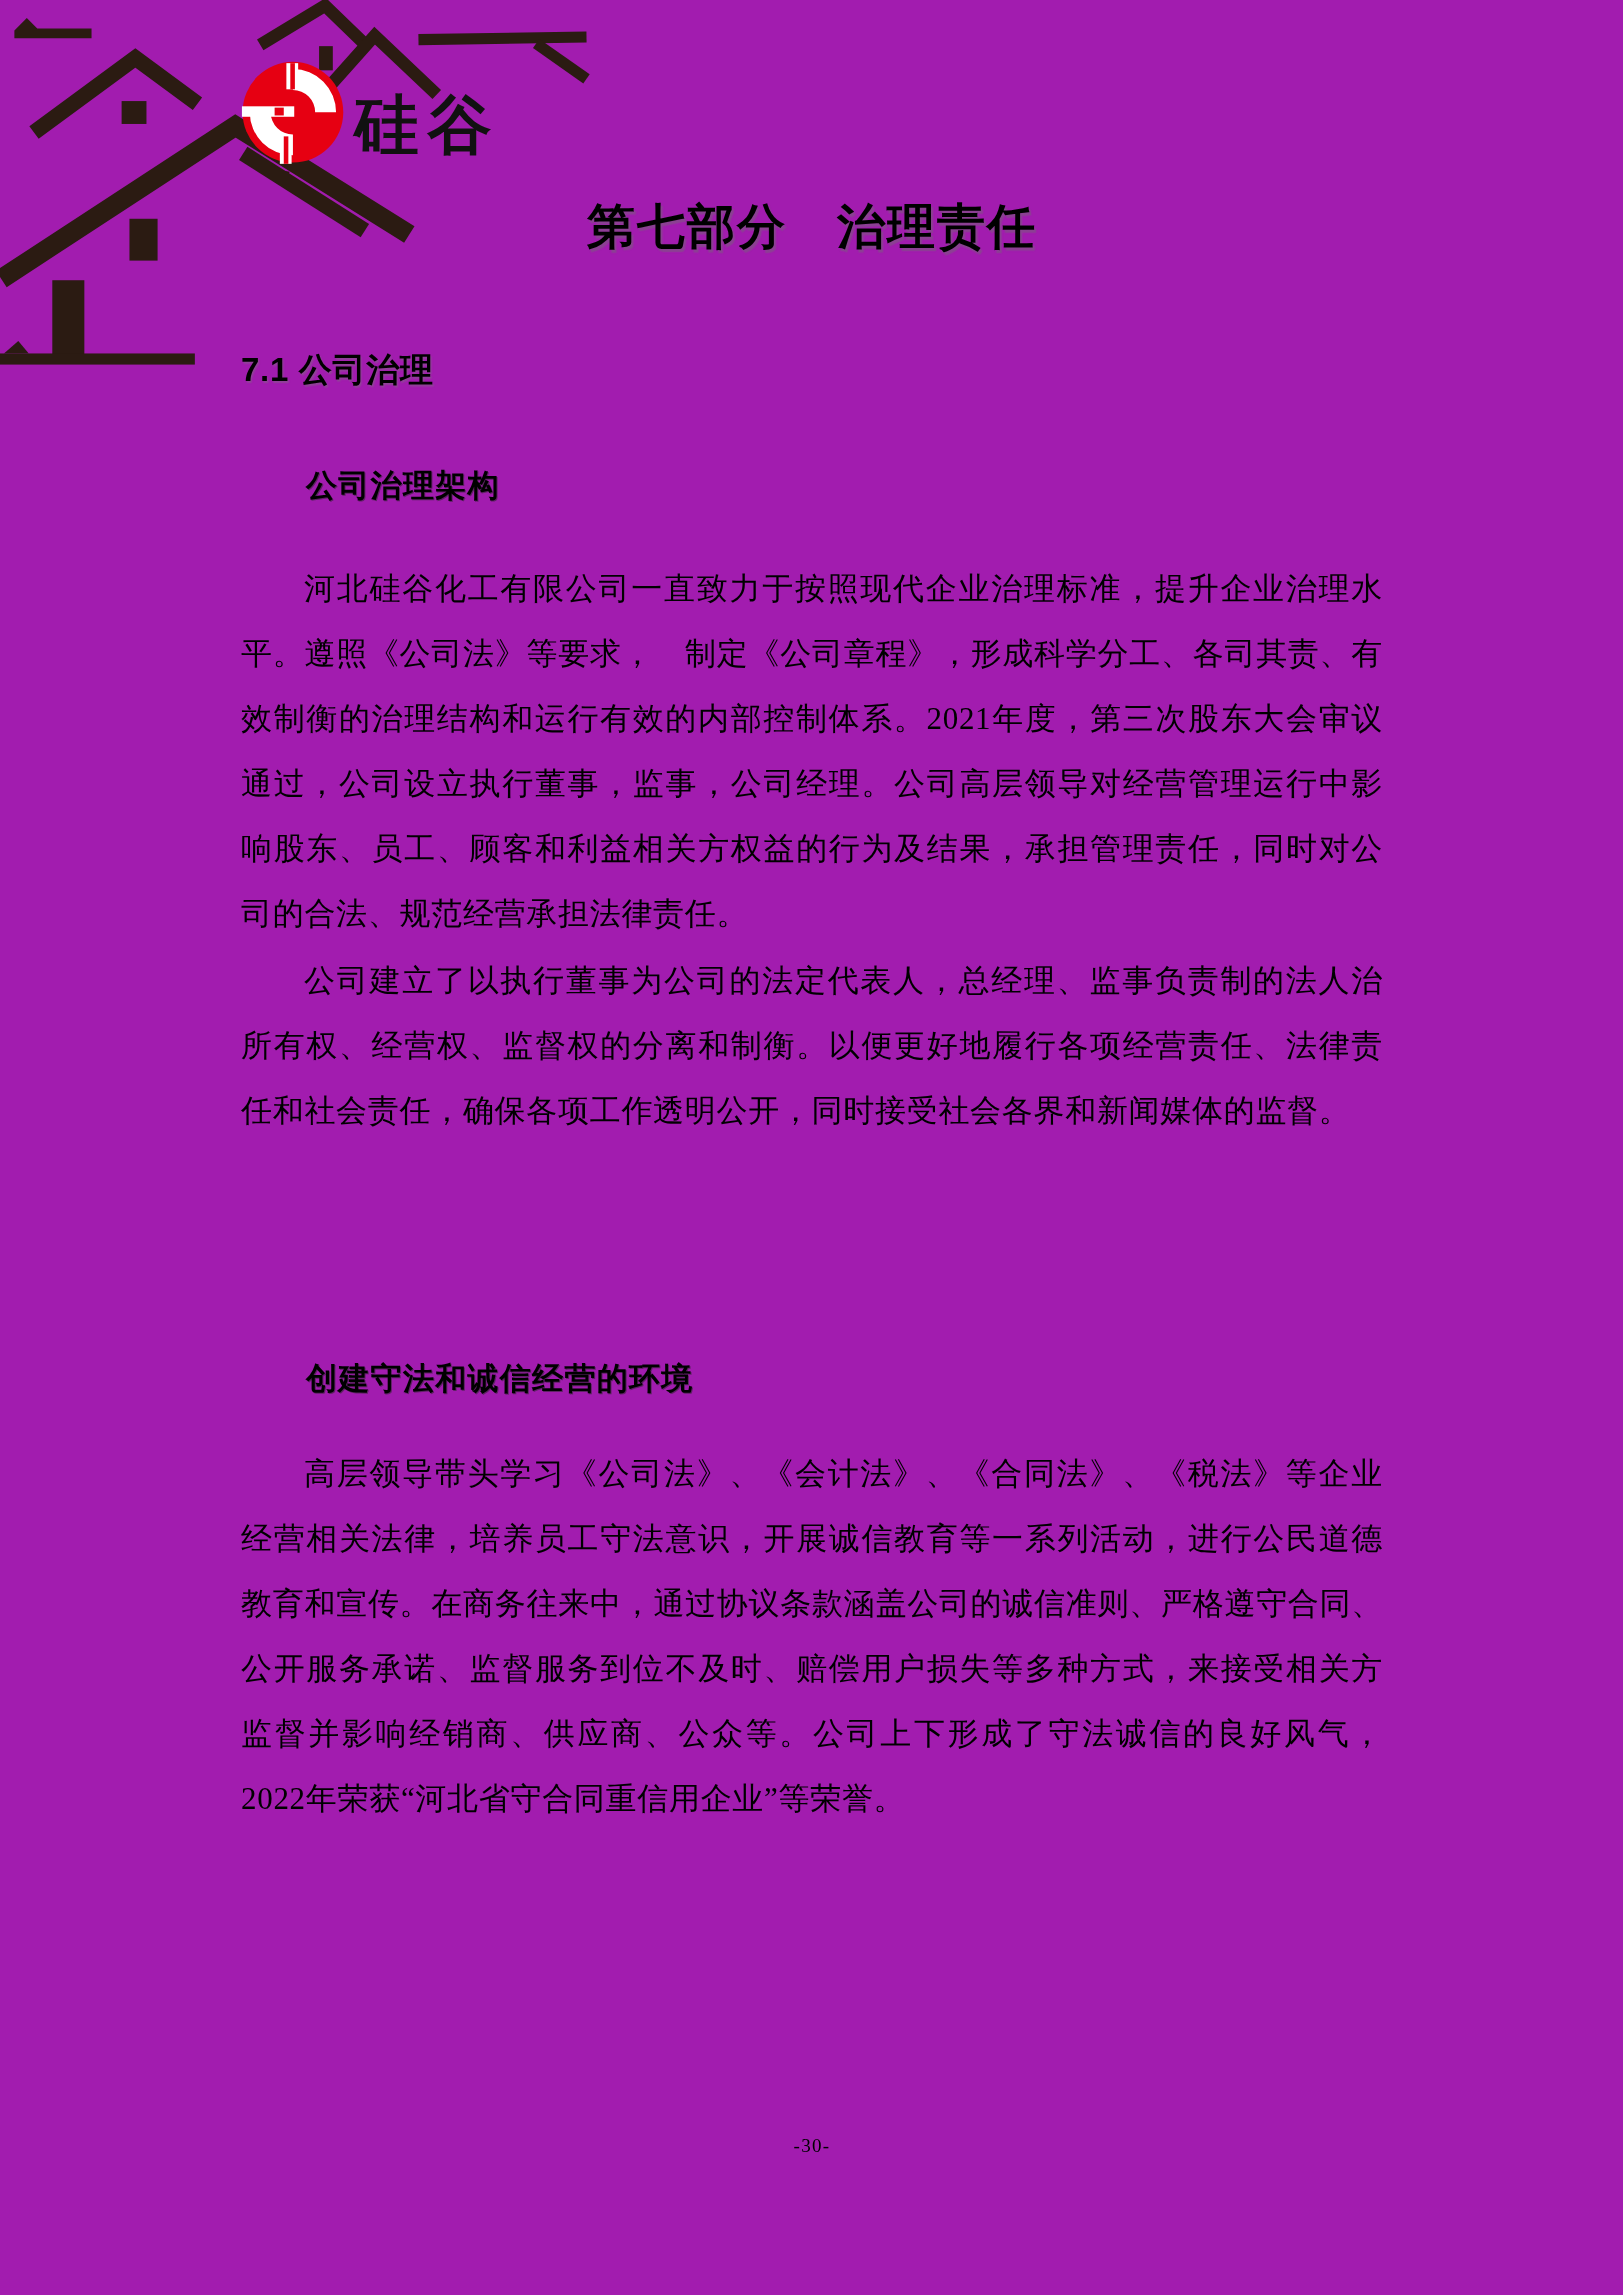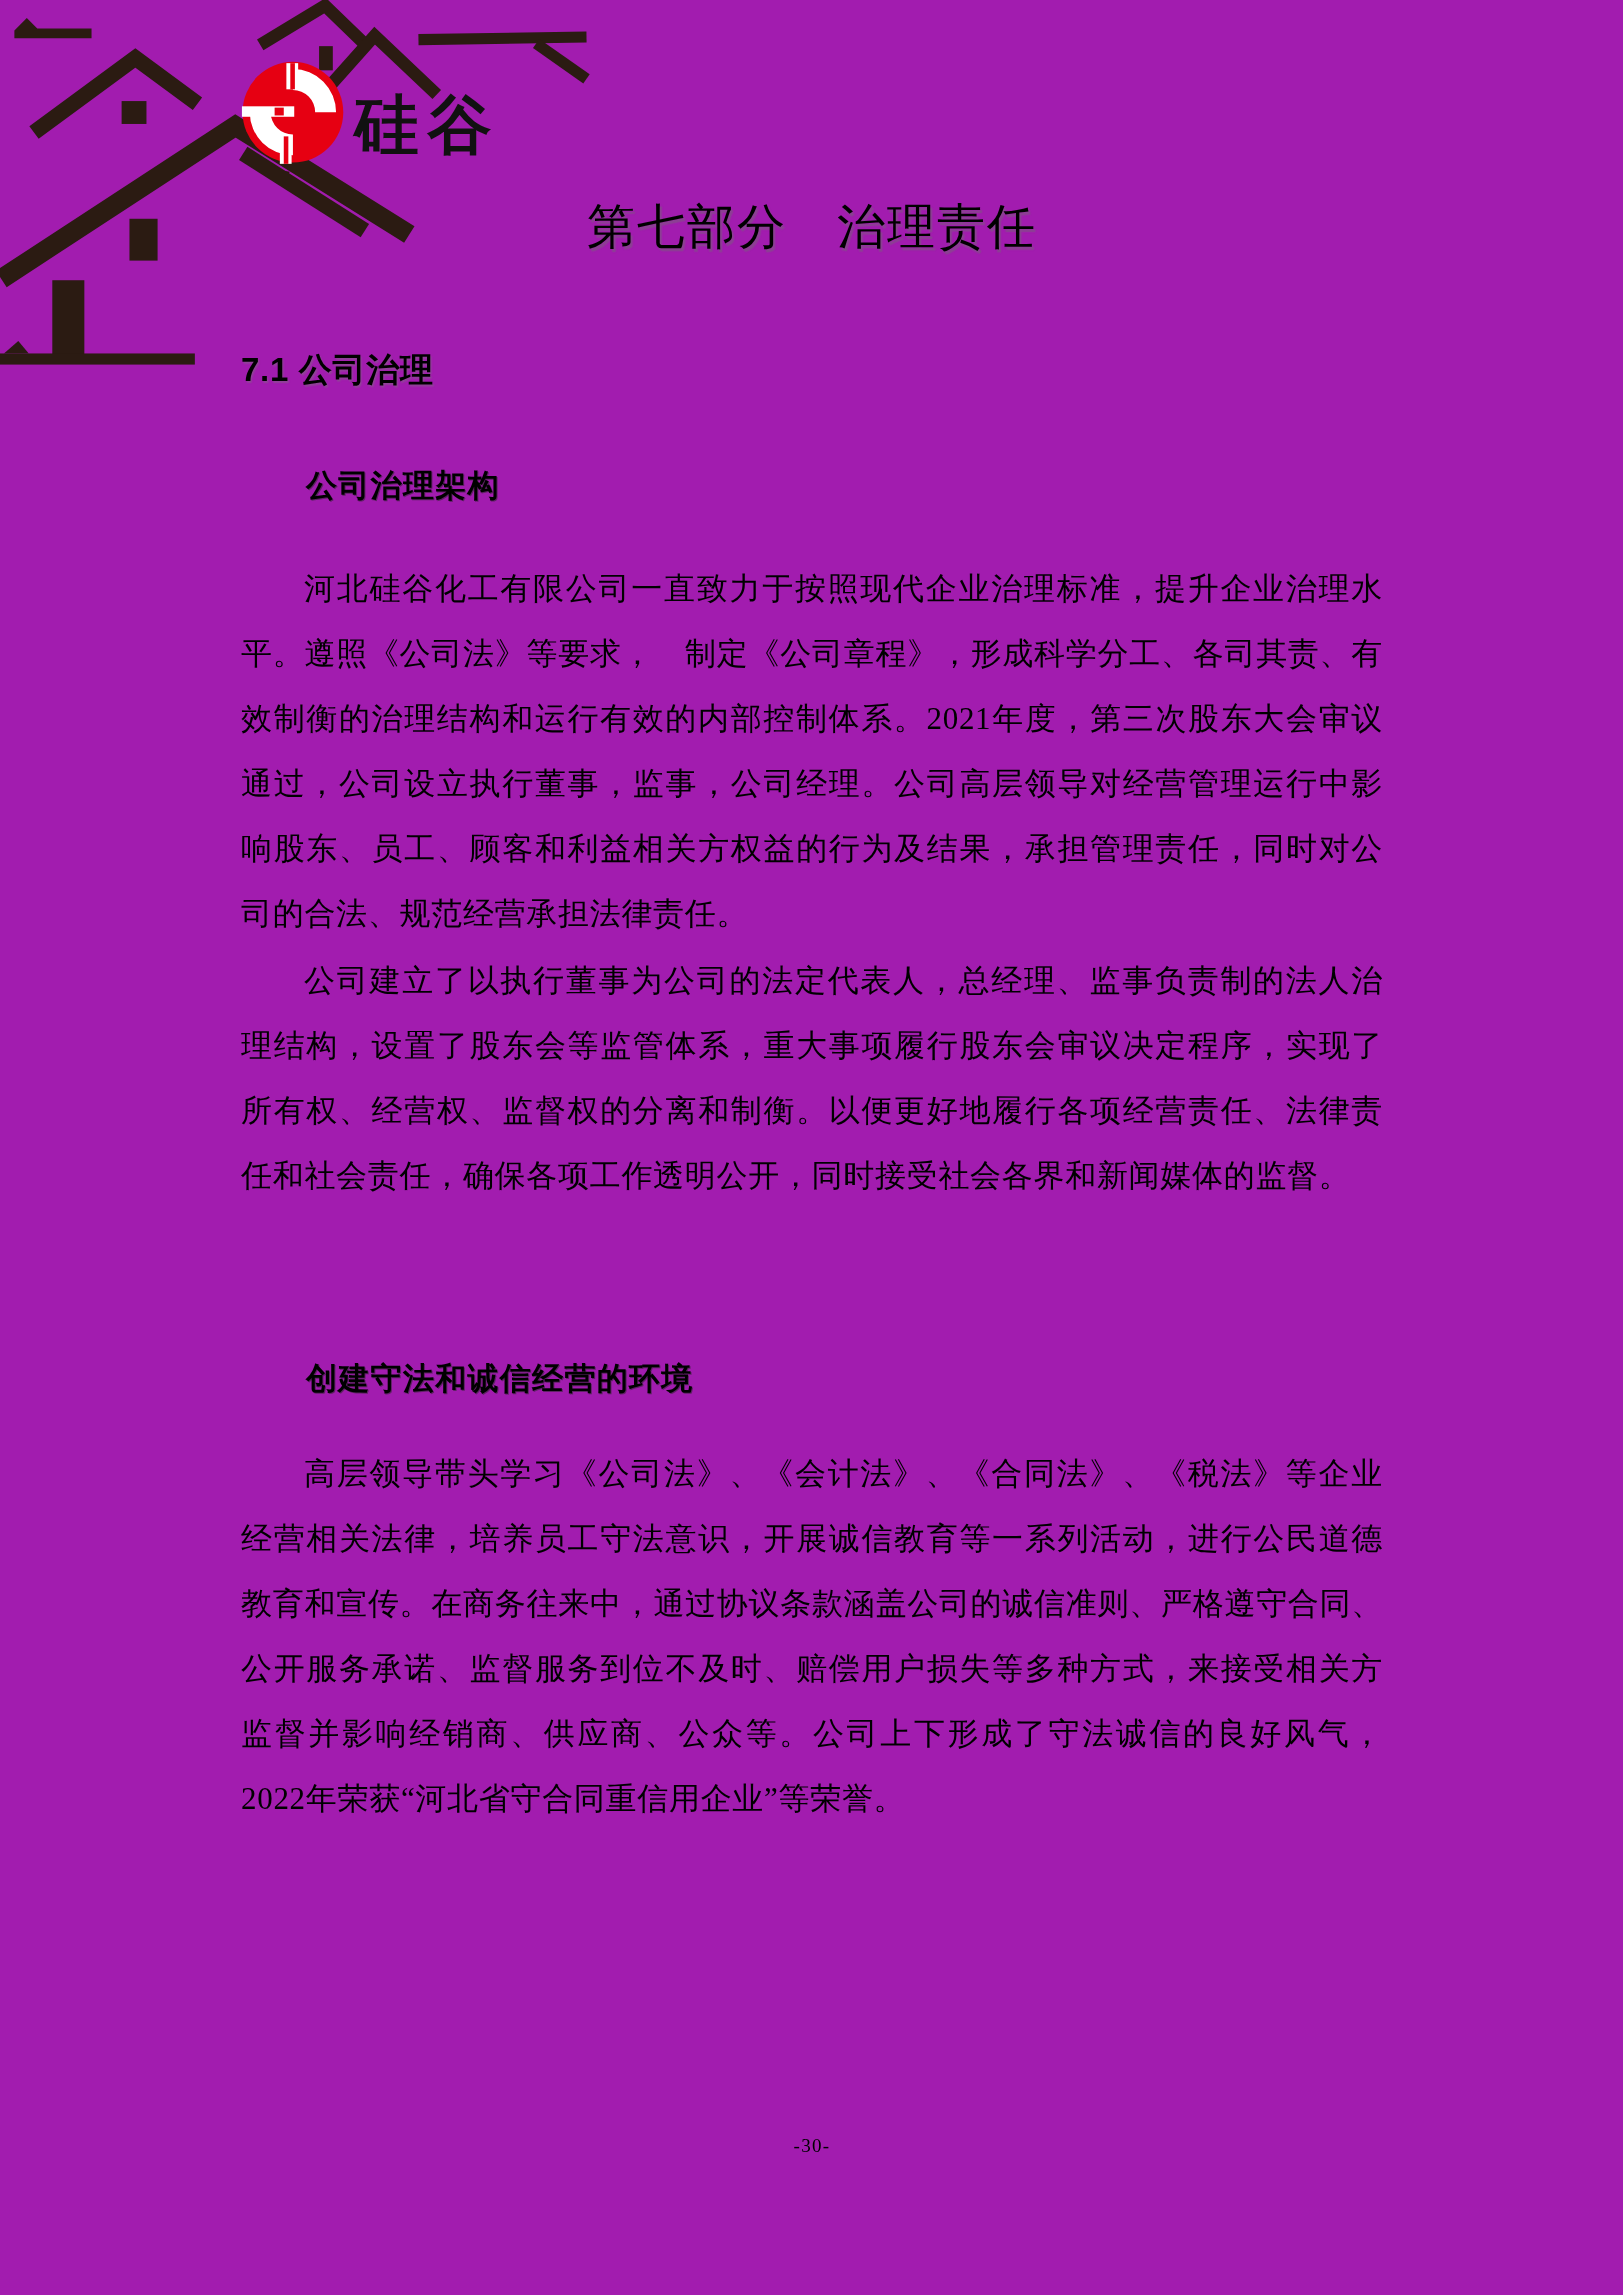--- a/index.html
+++ b/index.html
@@ -19,21 +19,21 @@
     width:595px;
     height:380px;
   }
   .doc-title{
     position:absolute;
     top:195px;
     left:241px;
     width:1142px;
     text-align:center;
     font-family:"Liberation Sans", sans-serif;
-    font-weight:normal;
+    font-weight:bold;
     font-size:48px;
     letter-spacing:2px;
     color:#000000;
     text-shadow:2px 2.6px 1.3px rgba(110,110,110,0.45);
     white-space:pre;
   }
   .section-heading{
     position:absolute;
     top:348px;
     left:241px;
@@ -131,21 +131,20 @@
       <div class="line first">河北硅谷化工有限公司一直致力于按照现代企业治理标准，提升企业治理水</div>
       <div class="line">平。遵照《公司法》等要求，　制定《公司章程》，形成科学分工、各司其责、有</div>
       <div class="line">效制衡的治理结构和运行有效的内部控制体系。2021年度，第三次股东大会审议</div>
       <div class="line">通过，公司设立执行董事，监事，公司经理。公司高层领导对经营管理运行中影</div>
       <div class="line">响股东、员工、顾客和利益相关方权益的行为及结果，承担管理责任，同时对公</div>
       <div class="line last">司的合法、规范经营承担法律责任。</div>
     </div>
 
   <div class="para" id="para-2">
       <div class="line first">公司建立了以执行董事为公司的法定代表人，总经理、监事负责制的法人治</div>
-      <div class="line">理结构，设置了股东会等监管体系，重大事项履行股东会审议决定程序，实现了</div>
       <div class="line">所有权、经营权、监督权的分离和制衡。以便更好地履行各项经营责任、法律责</div>
       <div class="line last">任和社会责任，确保各项工作透明公开，同时接受社会各界和新闻媒体的监督。</div>
     </div>
 
   <div class="sub-heading" id="sub-heading-2">创建守法和诚信经营的环境</div>
 
   <div class="para" id="para-3">
       <div class="line first">高层领导带头学习《公司法》、《会计法》、《合同法》、《税法》等企业</div>
       <div class="line">经营相关法律，培养员工守法意识，开展诚信教育等一系列活动，进行公民道德</div>
       <div class="line">教育和宣传。在商务往来中，通过协议条款涵盖公司的诚信准则、严格遵守合同、</div>

